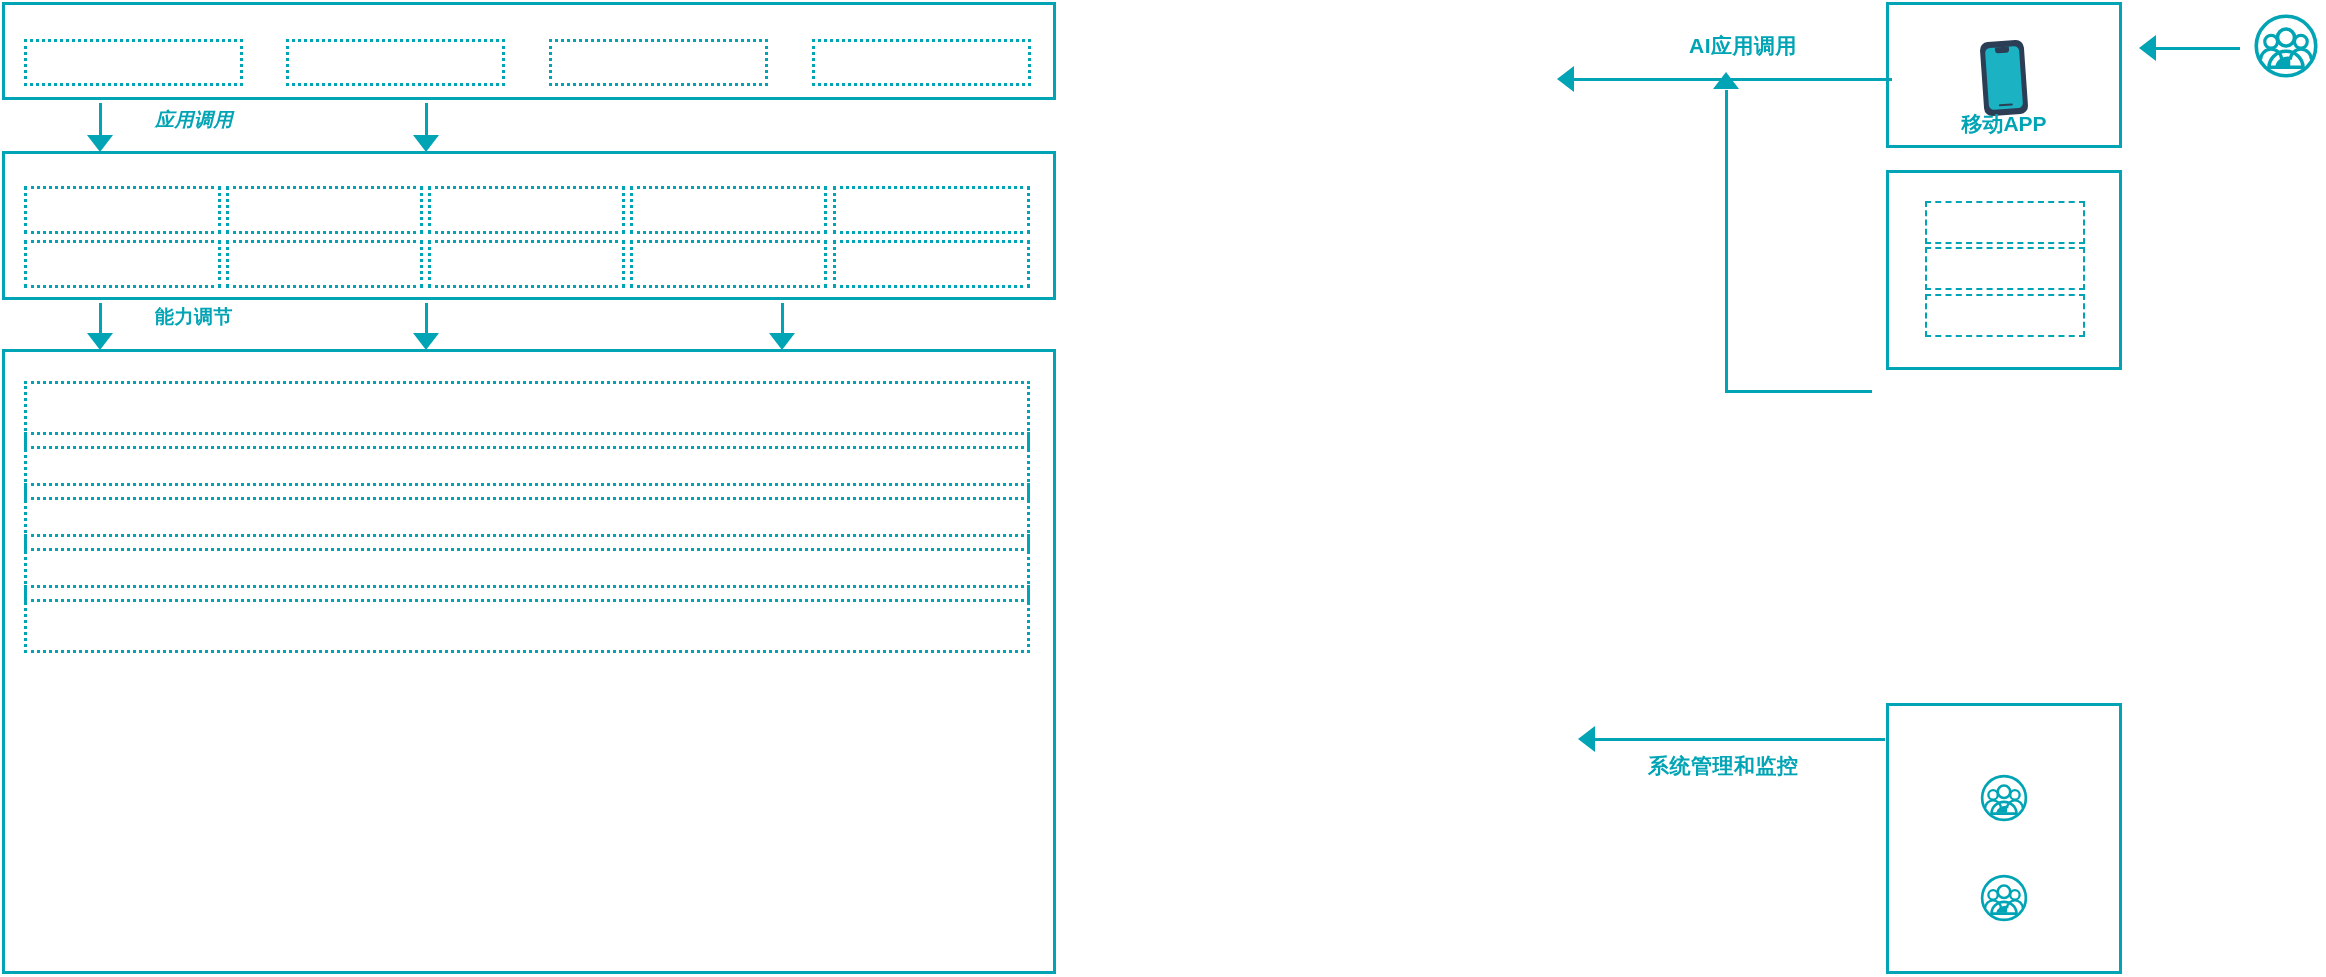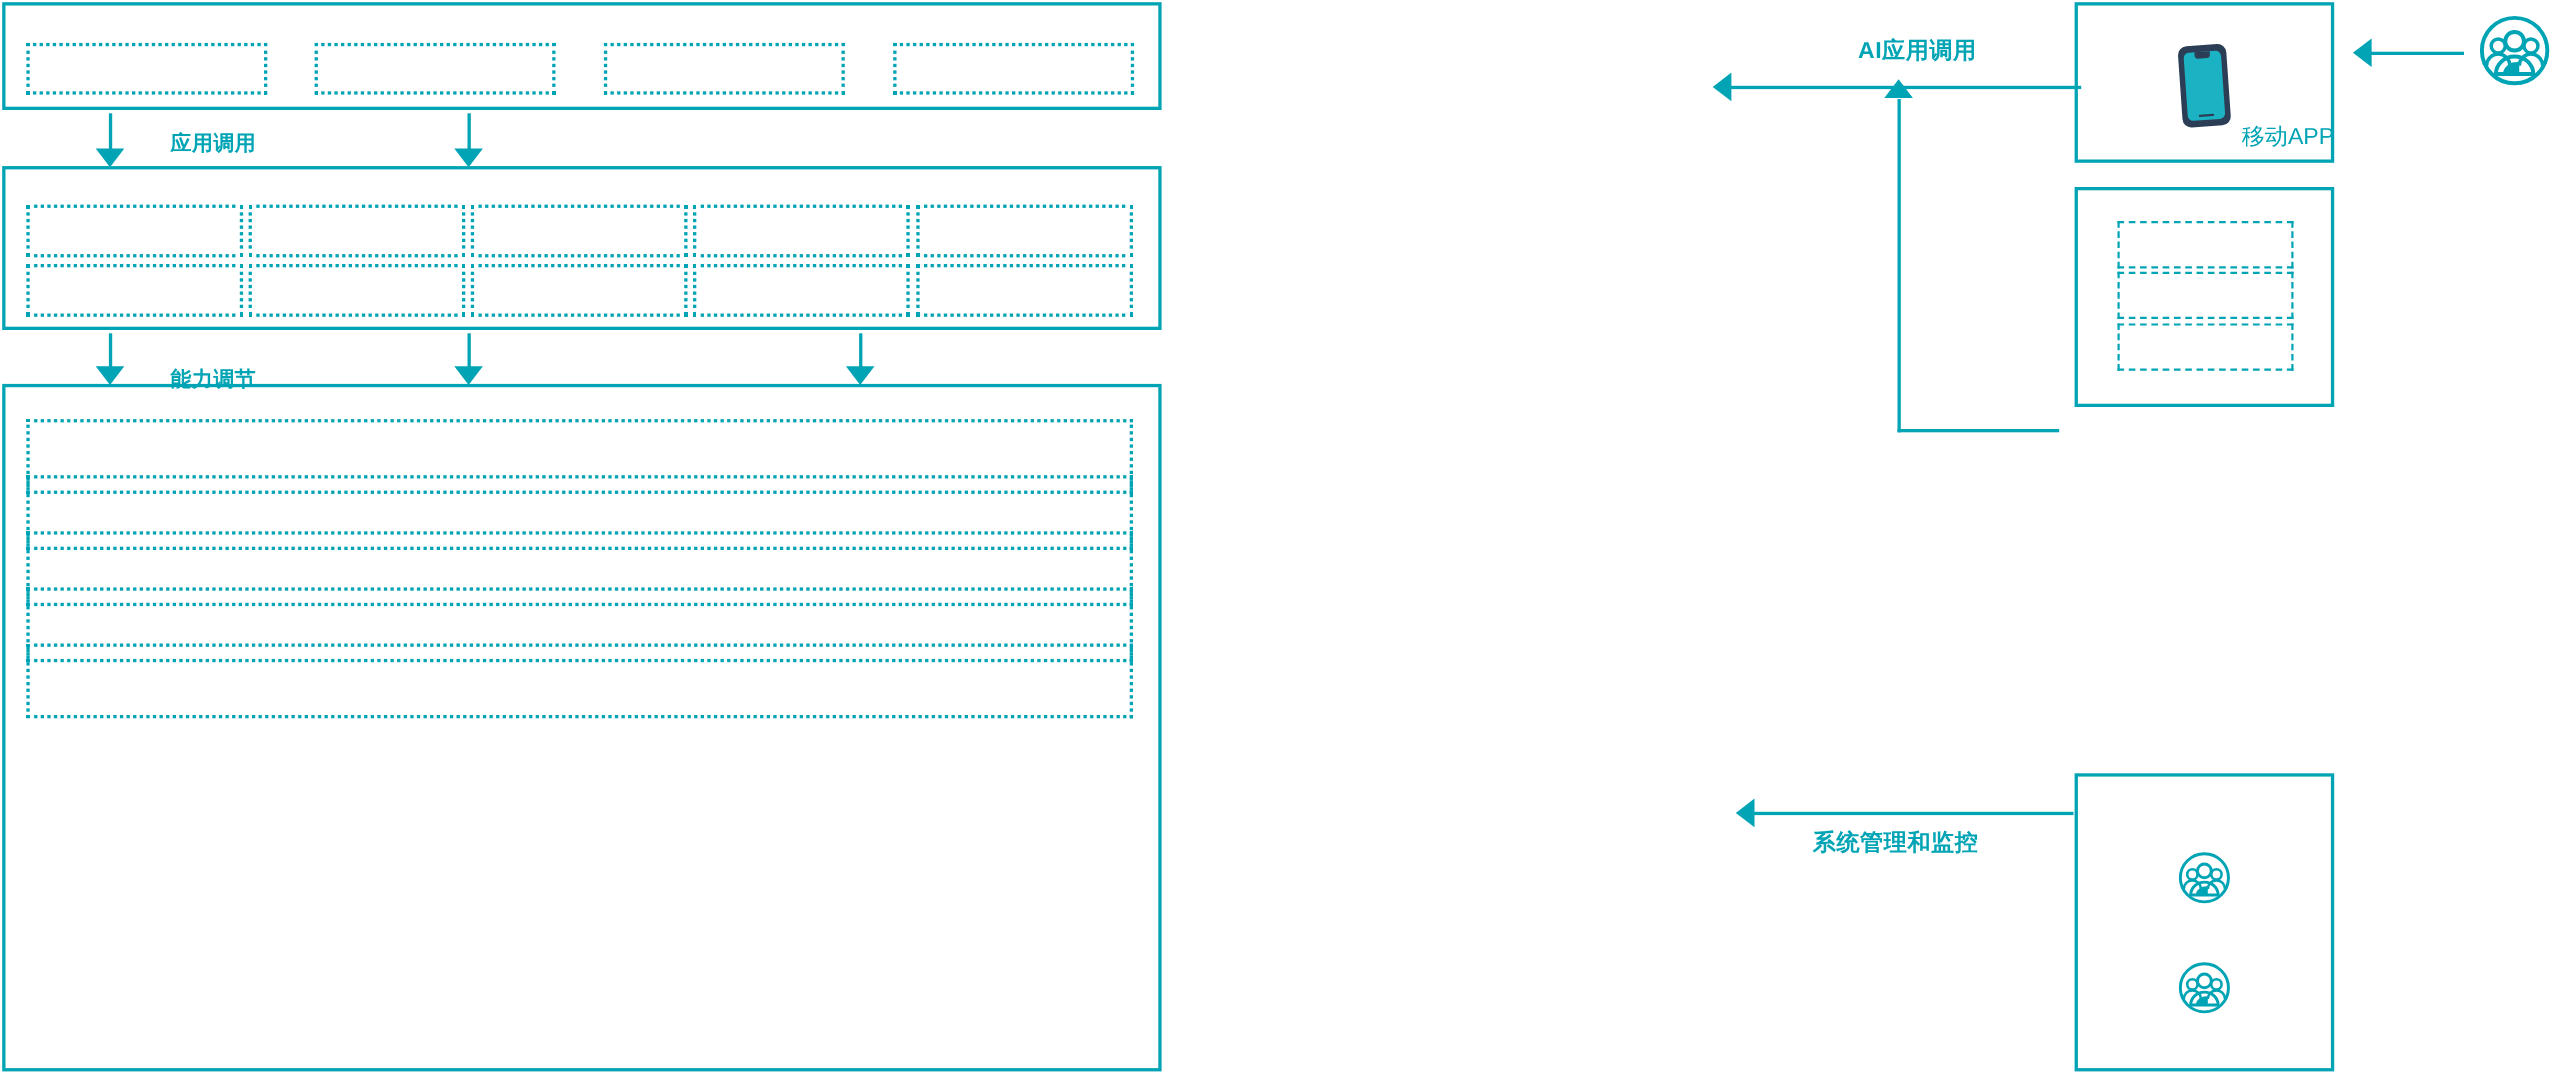--- a/index.html
+++ b/index.html
@@ -86,24 +86,24 @@
 
   
   .icon-wrap {
     position: absolute;
     display: block;
   }
   .icon-wrap svg { display: block; }
   .caption {
     position: absolute;
     width: 100%;
-    text-align: right;
+    text-align: center;
     color: #00a4b4;
     font-size: 21px;
-    font-weight: normal;
+    font-weight: bold;
   }
 </style>
 </head>
 <body>
 
 <div id="canvas">
 
   <div class="solid-box" style="left:2px; top:2px; width:1054px; height:98px;"></div>
 
   <div class="dotted-box" style="left:24px; top:39px; width:219px; height:47px;">
@@ -118,21 +118,21 @@
   <div class="dotted-box" style="left:812px; top:39px; width:219px; height:47px;">
     <span></span>
   </div>
 
   <div class="vline" style="left:99px; top:103px; height:35px;"></div>
   <div class="arrow-down" style="left:87px; top:135px;"></div>
 
   <div class="vline" style="left:425px; top:103px; height:35px;"></div>
   <div class="arrow-down" style="left:413px; top:135px;"></div>
 
-  <div class="label" style="left:155px; top:117px;">应用调用</div>
+  <div class="label" style="left:155px; top:107px;font-style:italic;">应用调用</div>
 
   <div class="solid-box" style="left:2px; top:151px; width:1054px; height:149px;"></div>
 
   <div class="dotted-box" style="left:24px; top:186px; width:197px; height:48px;">
     <span></span>
   </div>
   <div class="dotted-box" style="left:226px; top:186px; width:197px; height:48px;">
     <span></span>
   </div>
   <div class="dotted-box" style="left:428px; top:186px; width:197px; height:48px;">
@@ -163,21 +163,21 @@
 
   <div class="vline" style="left:99px; top:303px; height:33px;"></div>
   <div class="arrow-down" style="left:87px; top:333px;"></div>
 
   <div class="vline" style="left:425px; top:303px; height:33px;"></div>
   <div class="arrow-down" style="left:413px; top:333px;"></div>
 
   <div class="vline" style="left:781px; top:303px; height:33px;"></div>
   <div class="arrow-down" style="left:769px; top:333px;"></div>
 
-  <div class="label" style="left:155px; top:332px;text-align:center;">能力调节</div>
+  <div class="label" style="left:155px; top:304px;text-align:center;">能力调节</div>
 
   <div class="solid-box" style="left:2px; top:349px; width:1054px; height:625px;"></div>
 
   <div class="dotted-box" style="left:24px; top:381px; width:1006px; height:68px;">
     <span></span>
   </div>
   <div class="dotted-box" style="left:24px; top:432px; width:1006px; height:68px;">
     <span></span>
   </div>
   <div class="dotted-box" style="left:24px; top:483px; width:1006px; height:68px;">

